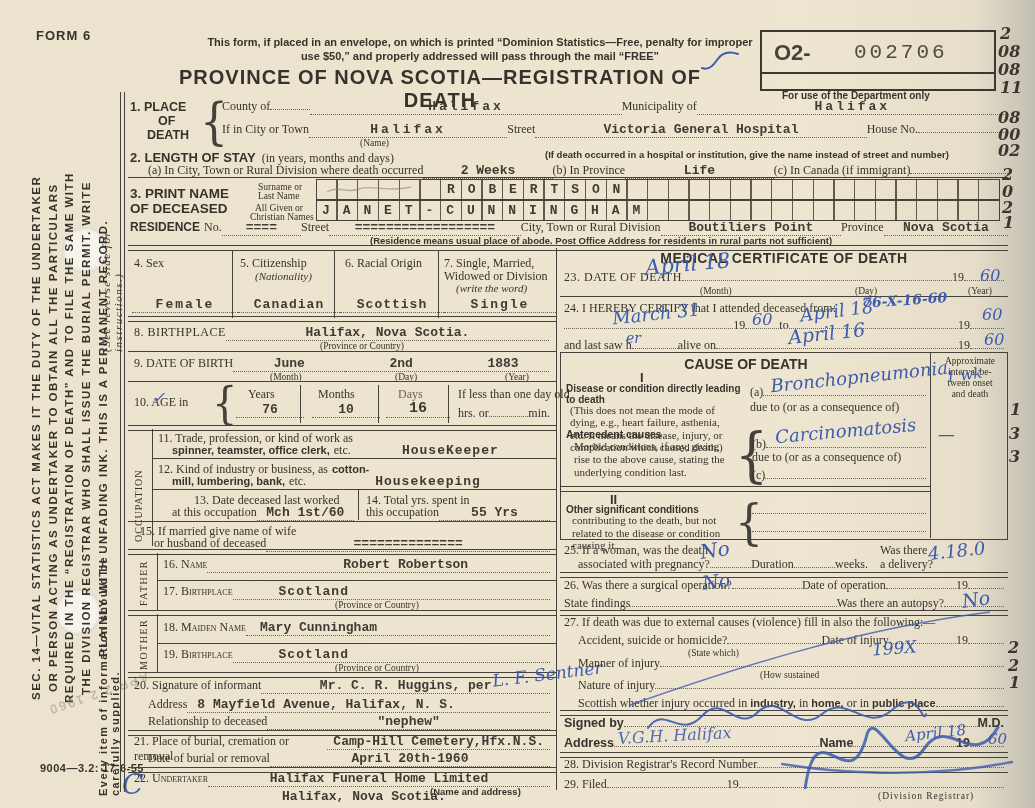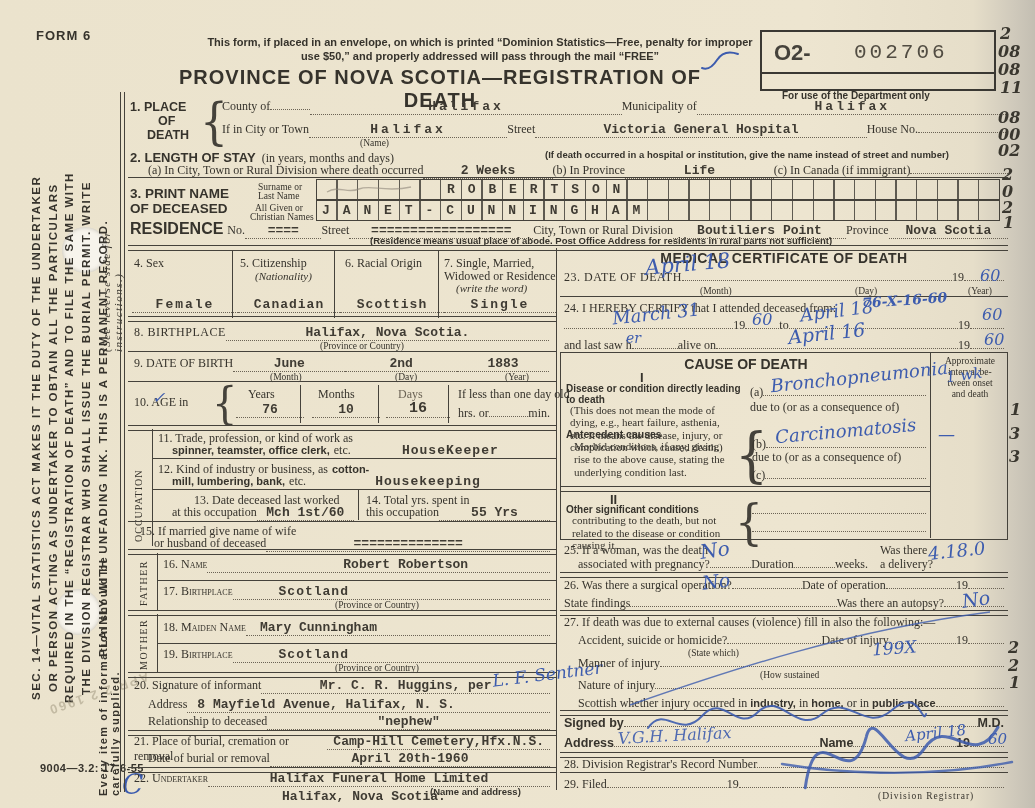--- a/index.html
+++ b/index.html
@@ -113,21 +113,21 @@
     <span class="combtxt" style="left:130px;">ROBERTSON</span>
     <svg class="a" style="left:8px;top:3px;" width="90" height="13">
       <path d="M2,9 C14,2 22,11 34,6 S60,10 86,4" fill="none" stroke="#8d867a" stroke-width="1.4" opacity=".6"></path>
     </svg>
   </div>
   <div class="comb" style="left:316px;top:200px;width:682px;">
     <span class="combtxt" style="left:5px;">JANET-CUNNINGHAM</span>
   </div>
 
   <div class="a fl s" style="left:130px;top:220px;width:878px;">
-    <span class="gb" style="font-size:16px;">RESIDENCE</span>
+    <span class="gb" style="font-size:12px;">RESIDENCE</span>
     <span style="margin-left:4px;">No.</span>
     <span class="dv tw" style="flex:.6;">====</span>
     <span>Street</span>
     <span class="dv tw" style="flex:1.6;">==================</span>
     <span>City, Town or Rural Division</span>
     <span class="dv tw" style="flex:1.5;">Boutiliers Point</span>
     <span>Province</span>
     <span class="dv tw" style="flex:1;">Nova Scotia</span>
   </div>
   <div class="a gb note" style="left:370px;top:235px;">(Residence means usual place of abode.  Post Office Address for residents in rural parts not sufficient)</div>
@@ -137,21 +137,21 @@
   <div class="vr" style="left:556px;top:248px;height:542px;"></div>
 
   <div class="vr" style="left:232px;top:250px;height:68px;"></div>
   <div class="vr" style="left:334px;top:250px;height:68px;"></div>
   <div class="vr" style="left:438px;top:250px;height:68px;"></div>
   <div class="a s" style="left:134px;top:256px;">4. Sex</div>
   <div class="a s" style="left:240px;top:256px;">5. Citizenship</div>
   <div class="a s11" style="left:255px;top:270px;font-style:italic;">(Nationality)</div>
   <div class="a s" style="left:345px;top:256px;">6. Racial Origin</div>
   <div class="a s" style="left:444px;top:256px;">7. Single, Married,</div>
-  <div class="a s" style="left:444px;top:269px;">Widowed or Residence</div>
+  <div class="a s" style="left:444px;top:269px;">Widowed or Division</div>
   <div class="a s11" style="left:456px;top:282px;font-style:italic;">(write the word)</div>
   <div class="a dv tw" style="left:132px;top:297px;width:94px;letter-spacing:2px;">Female</div>
   <div class="a dv tw" style="left:238px;top:297px;width:90px;letter-spacing:1px;">Canadian</div>
   <div class="a dv tw" style="left:340px;top:297px;width:92px;letter-spacing:1px;">Scottish</div>
   <div class="a dv tw" style="left:444px;top:297px;width:100px;letter-spacing:2px;">Single</div>
   <div class="dbl" style="left:128px;top:316px;width:428px;"></div>
 
   <div class="a fl" style="left:134px;top:325px;width:415px;">
     <span class="s" style="letter-spacing:.5px;">8. BIRTHPLACE</span>
     <span class="dv tw" style="flex:1;">Halifax, Nova Scotia.</span>

